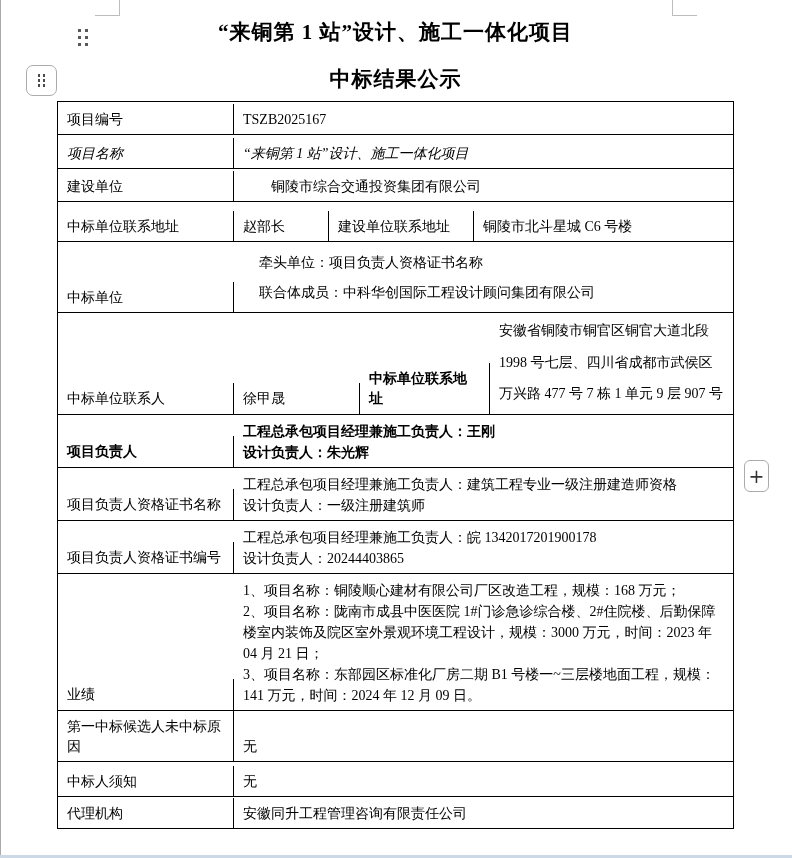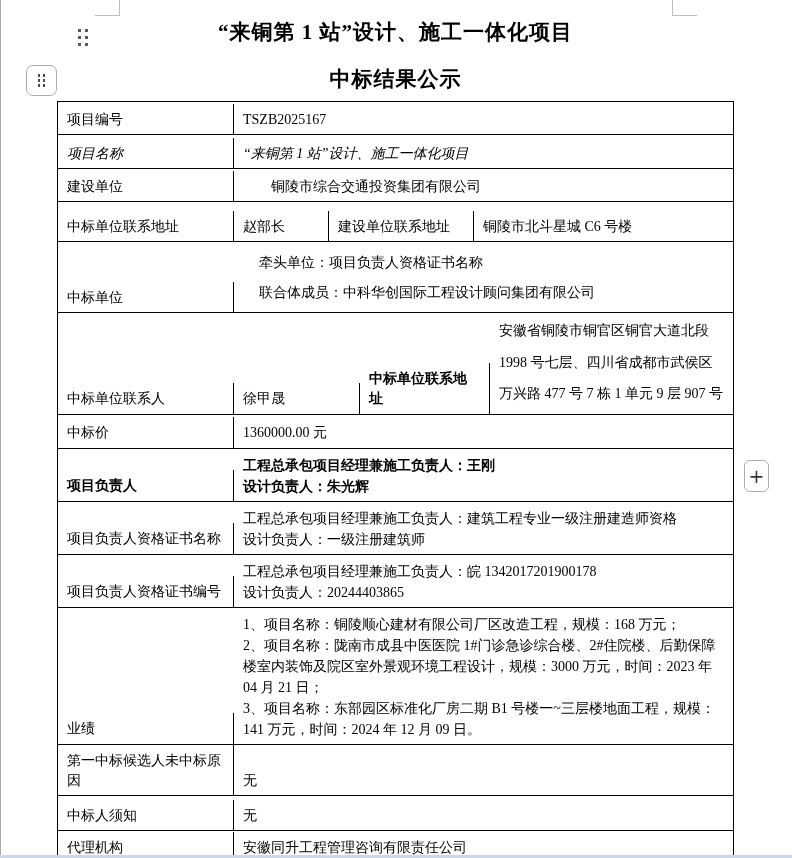--- a/index.html
+++ b/index.html
@@ -127,24 +127,20 @@
     </div>
   </div>
 
   <div class="tr r5 b6">
     <div class="td lbl">中标单位联系人</div>
     <div class="td v1">徐甲晟</div>
     <div class="td l2">中标单位联系地址</div>
     <div class="td val lh-addr">安徽省铜陵市铜官区铜官大道北段 1998 号七层、四川省成都市武侯区万兴路 477 号 7 栋 1 单元 9 层 907 号</div>
   </div>
 
-  <div class="tr r6">
-    <div class="td lbl">中标价</div>
-    <div class="td val">1360000.00 元</div>
-  </div>
 
   <div class="tr r7">
     <div class="td lbl">项目负责人</div>
     <div class="td val two-line">
       <div>工程总承包项目经理兼施工负责人：王刚</div>
       <div>设计负责人：朱光辉</div>
     </div>
   </div>
 
   <div class="tr r8">

